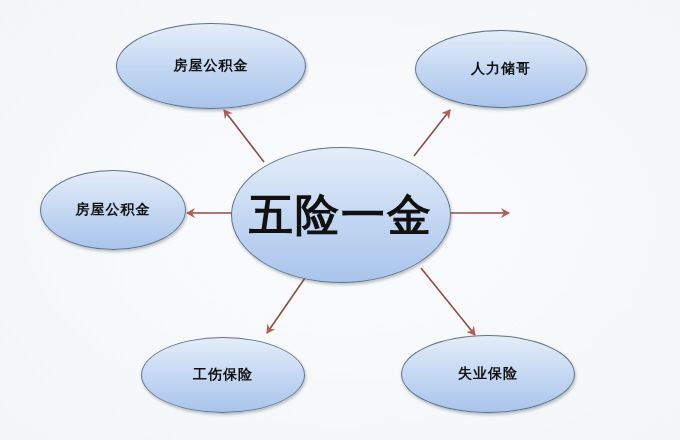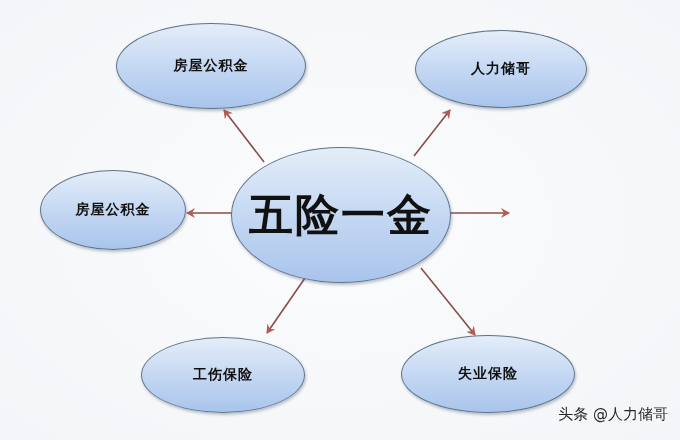--- a/index.html
+++ b/index.html
@@ -71,14 +71,13 @@
   </div>
 
   <div class="node small" style="left:141px; top:337px; width:164px; height:76px;">
     <span>工伤保险</span>
   </div>
 
   <div class="node center" style="left:231px; top:147px; width:220px; height:136px;">
     <span>五险一金</span>
   </div>
 
-  <div class="watermark">头条 @人力储哥</div>
 </div>
 
 </body></html>

